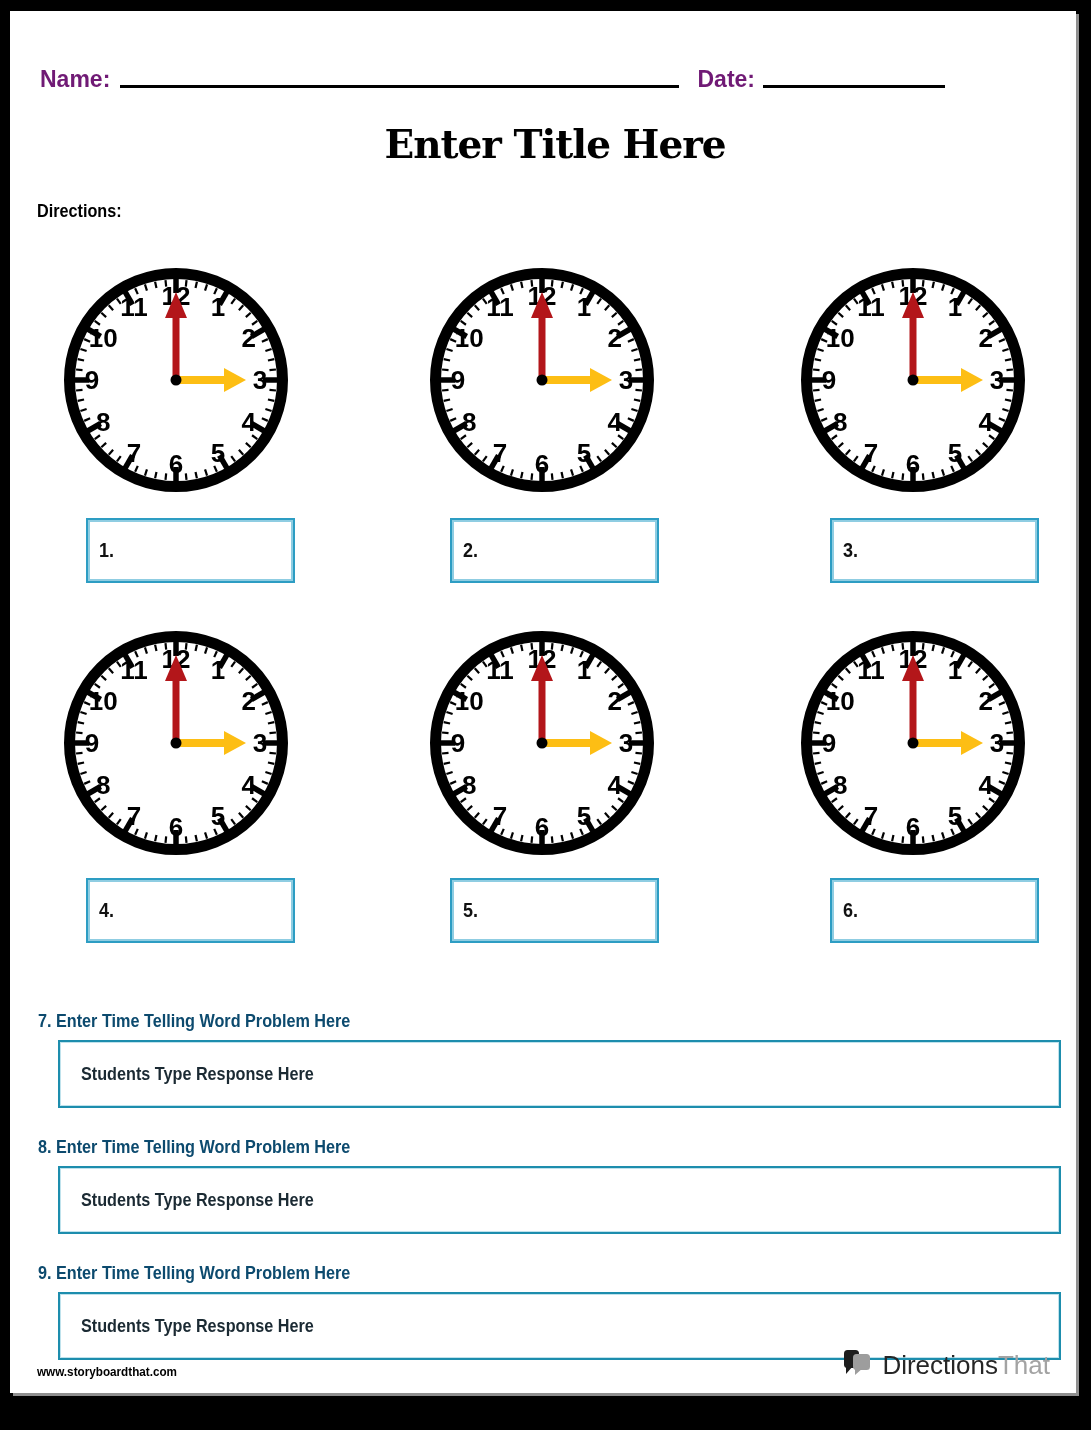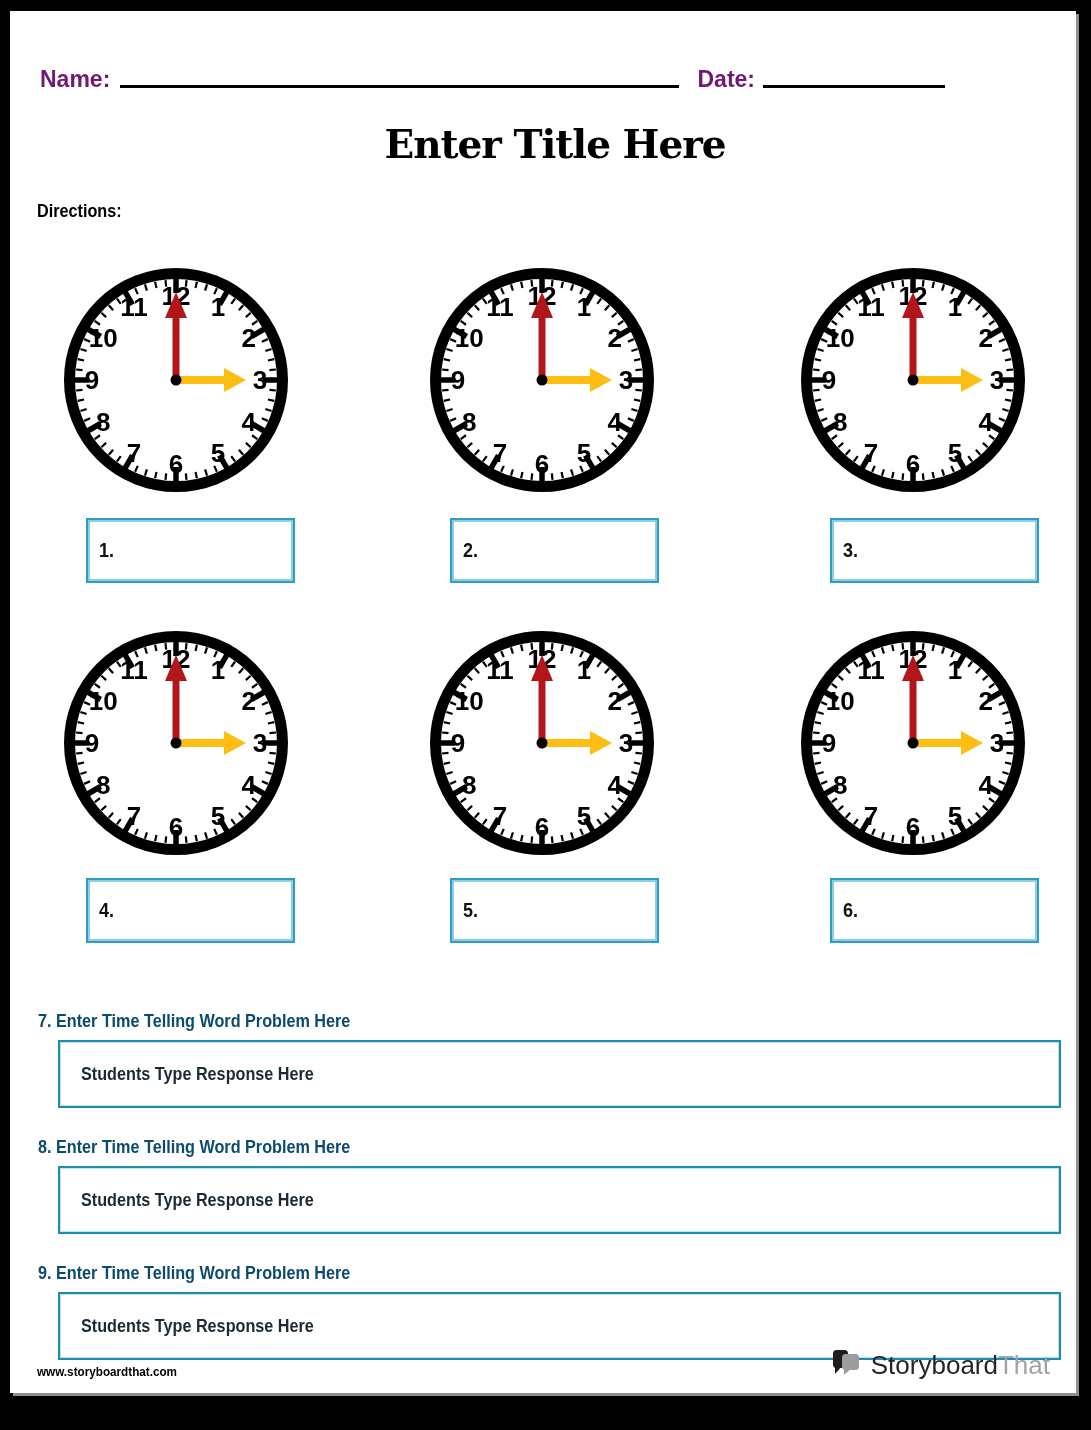--- a/index.html
+++ b/index.html
@@ -612,16 +612,16 @@
 
   <div class="footer-url"><span class="cond">www.storyboardthat.com</span></div>
 
   <div class="logo">
     <svg width="34" height="36" viewBox="0 0 34 36">
       <rect x="1" y="3" width="15" height="18" rx="3.5" fill="#1d1d1d"></rect>
       <polygon points="3,19 10,19 3,27" fill="#1d1d1d"></polygon>
       <rect x="10" y="7" width="17" height="16" rx="3.5" fill="#9d9d9d"></rect>
       <polygon points="12,21 20,21 12,28" fill="#9d9d9d"></polygon>
     </svg>
-    <div class="logo-text"><span class="p1">Storyboard</span><span class="p2">That</span></div>
+    <div class="logo-text"><span class="p1">Directions</span><span class="p2">That</span></div>
   </div>
 
 </div>
 
 </body></html>

